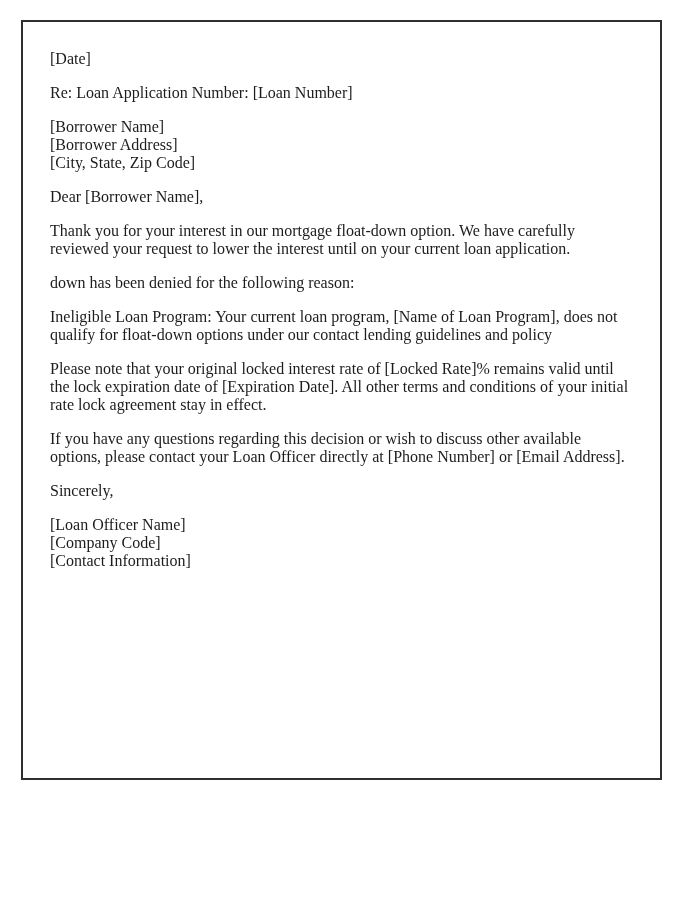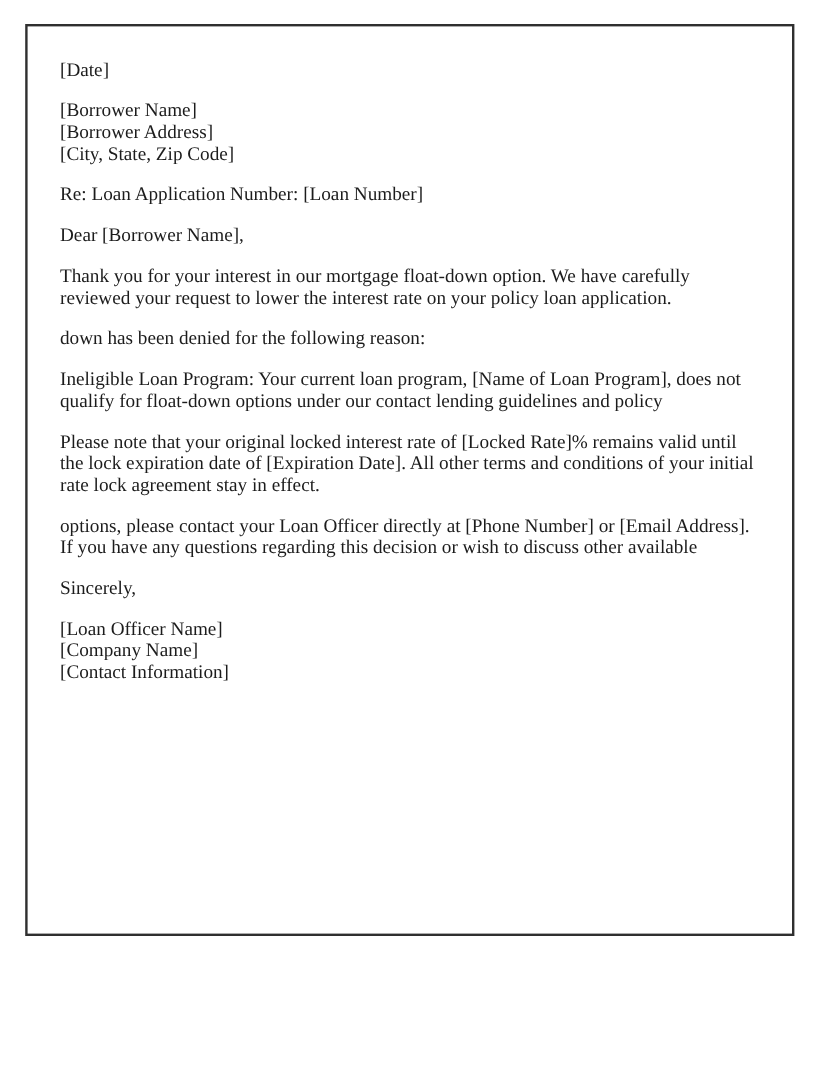--- a/index.html
+++ b/index.html
@@ -41,61 +41,61 @@
 </head>
 <body>
 
 <div class="page">
 
   <div class="para">
     <div class="line">[Date]</div>
   </div>
 
   <div class="para">
+    <div class="line">Re: Loan Application Number: [Loan Number]</div>
+  </div>
+
+  <div class="para">
     <div class="line">[Borrower Name]</div>
     <div class="line">[Borrower Address]</div>
     <div class="line">[City, State, Zip Code]</div>
-  </div>
-
-  <div class="para">
-    <div class="line">Re: Loan Application Number: [Loan Number]</div>
   </div>
 
   <div class="para">
     <div class="line">Dear [Borrower Name],</div>
   </div>
 
   <div class="para">
     <div class="line">Thank you for your interest in our mortgage float-down option. We have carefully</div>
-    <div class="line">reviewed your request to lower the interest rate on your policy loan application.</div>
+    <div class="line">reviewed your request to lower the interest until on your current loan application.</div>
   </div>
 
   <div class="para">
     <div class="line">down has been denied for the following reason:</div>
   </div>
 
   <div class="para">
     <div class="line"><strong>Ineligible Loan Program:</strong> <span>Your current loan program, [Name of Loan Program], does not</span></div>
     <div class="line">qualify for float-down options under our contact lending guidelines and policy</div>
   </div>
 
   <div class="para">
     <div class="line">Please note that your original locked interest rate of [Locked Rate]% remains valid until</div>
     <div class="line">the lock expiration date of [Expiration Date]. All other terms and conditions of your initial</div>
     <div class="line">rate lock agreement stay in effect.</div>
   </div>
 
   <div class="para">
+    <div class="line">If you have any questions regarding this decision or wish to discuss other available</div>
     <div class="line">options, please contact your Loan Officer directly at [Phone Number] or [Email Address].</div>
-    <div class="line">If you have any questions regarding this decision or wish to discuss other available</div>
   </div>
 
   <div class="para">
     <div class="line">Sincerely,</div>
   </div>
 
   <div class="para">
     <div class="line">[Loan Officer Name]</div>
-    <div class="line">[Company Name]</div>
+    <div class="line">[Company Code]</div>
     <div class="line">[Contact Information]</div>
   </div>
 
 </div>
 
 </body></html>

